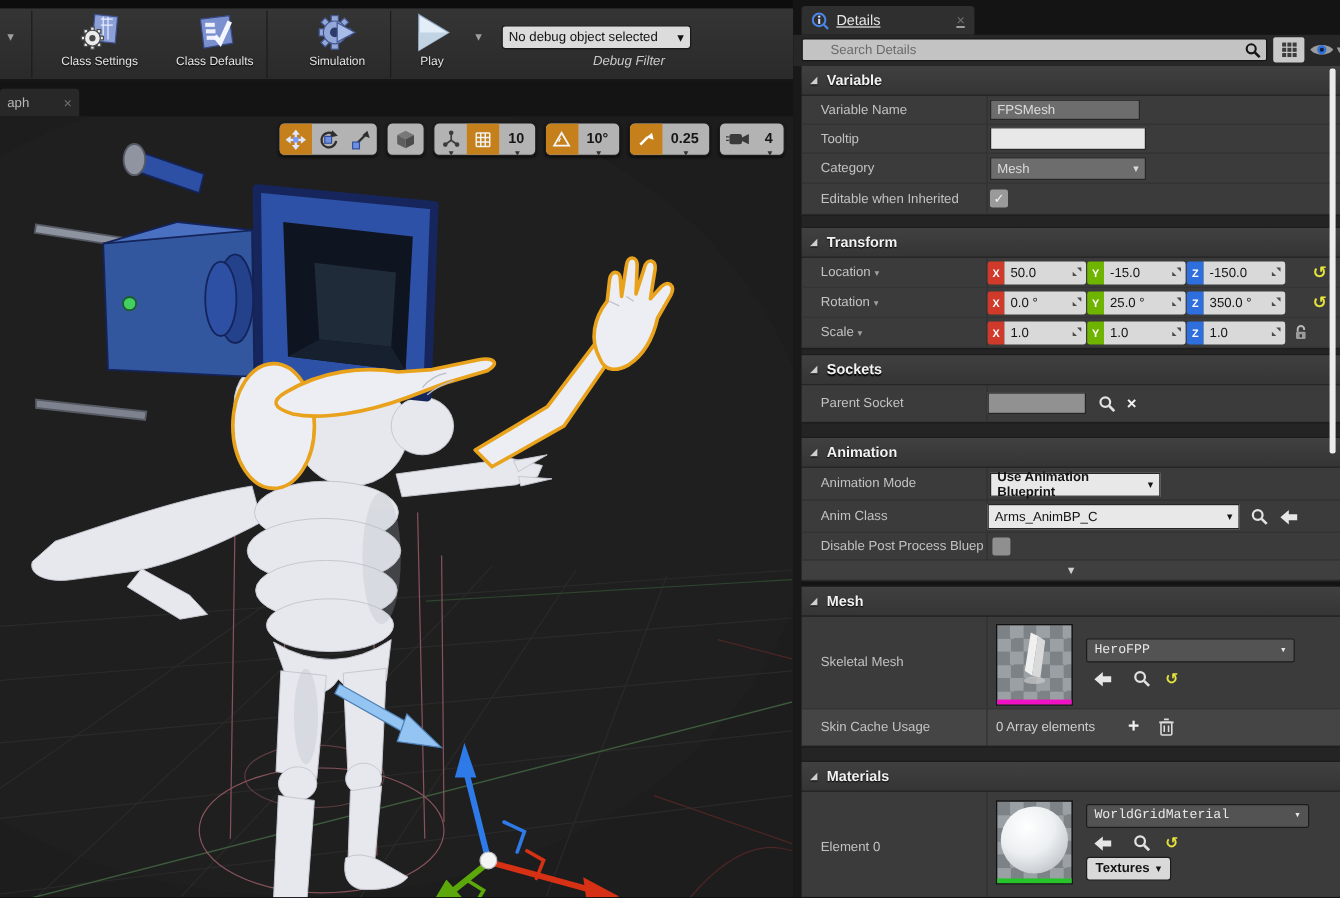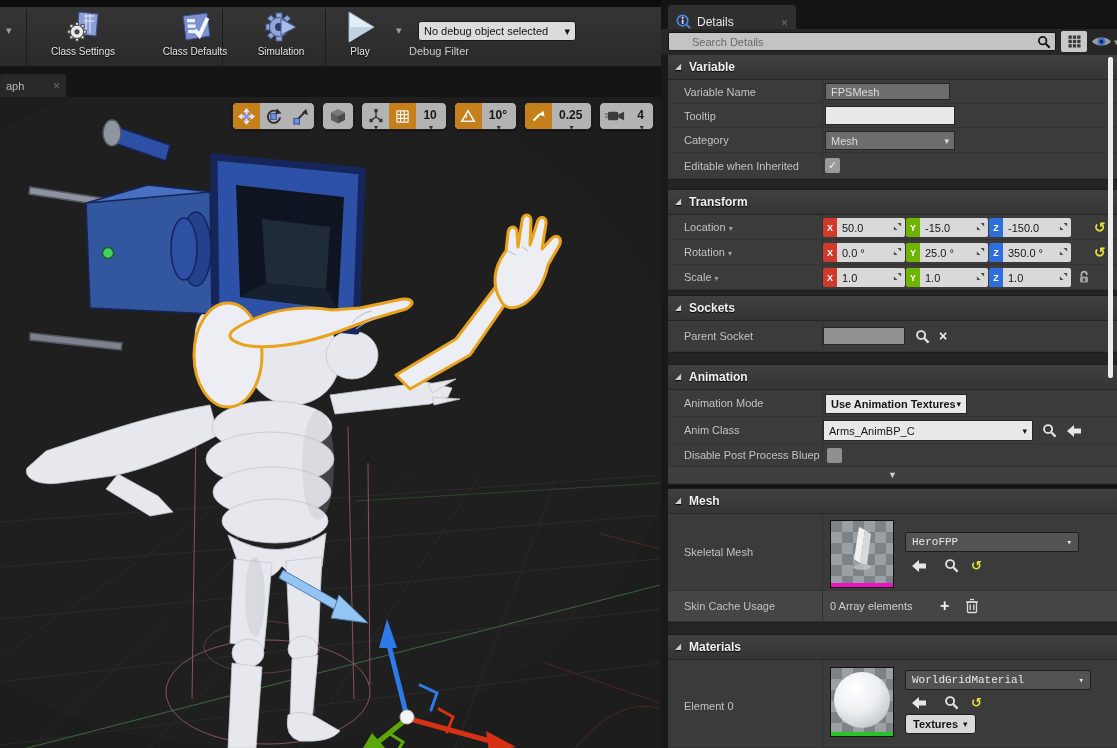--- a/index.html
+++ b/index.html
@@ -13,40 +13,40 @@
   .tsep{position:absolute;top:9px;width:1px;height:56px;background:#1c1c1c;}
   .tbtn{position:absolute;top:9px;width:104px;height:56px;text-align:center;cursor:default;}
   .tbtn svg{display:block;margin:0 auto;}
   .tlab{display:block;font-size:10px;color:#e5e5e5;text-shadow:0 1px 1px #000;margin-top:1px;white-space:nowrap;}
   .tb-caret{position:absolute;left:6px;top:24px;color:#9e9e9e;font-size:11px;}
   .play-caret{position:absolute;left:396px;top:24px;color:#9e9e9e;font-size:11px;}
   .debug-dd{position:absolute;left:418px;top:21px;width:158px;height:20px;background:#dcdcdc;
     border:1px solid #1a1a1a;border-radius:3px;box-sizing:border-box;font-size:11px;color:#111;
     display:flex;align-items:center;padding:0 5px;}
   .debug-dd .grow{flex:1;white-space:nowrap;overflow:hidden;}
-  .debug-lab{position:absolute;left:409px;top:45px;width:158px;text-align:left;font-size:11px;color:#c9c9c9;}
+  .debug-lab{position:absolute;left:396px;top:45px;width:158px;text-align:right;font-size:11px;color:#c9c9c9;font-style:italic;}
   
   .tabbar{position:absolute;left:0;top:68px;width:661px;height:29px;background:#141414;}
   .tab-left{position:absolute;left:0;top:6px;width:66px;height:23px;background:#282828;
     border-radius:3px 3px 0 0;color:#b8b8b8;font-size:11px;display:flex;align-items:center;padding:0 6px;box-sizing:border-box;}
   .tclose{margin-left:auto;color:#707070;font-size:12px;line-height:1;}
   
   .viewport{position:absolute;left:0;top:97px;width:661px;height:651px;background:#1d1d1d;overflow:hidden;}
   .vtool{position:absolute;top:5px;right:7px;display:flex;gap:7px;}
   .vtg{display:flex;background:#b3b3b3;border:1px solid #1d1d1d;border-radius:5px;height:26px;overflow:hidden;box-shadow:0 1px 2px rgba(0,0,0,.5);}
   .vts{width:27px;display:flex;align-items:center;justify-content:center;position:relative;text-align:right;}
   .vts.orange{background:#c5801b;}
   .vts.val{width:auto;padding:1px 9px 3px 7px;font-size:12px;font-weight:bold;color:#161616;}
   .segcaret{position:absolute;bottom:-3px;left:50%;transform:translateX(-50%);font-size:8px;color:#333;}
   
   .details{position:absolute;left:661px;top:0;width:456px;height:748px;background:#191919;overflow:hidden;}
   .dots{position:absolute;left:379px;top:0;width:77px;height:2px;border-top:2px dotted #e6e6e6;}
   .dtabbar{position:absolute;left:0;top:0;width:456px;height:29px;background:#141414;}
-  .dtab{position:absolute;left:7px;top:5px;width:128px;height:24px;background:#2f2f2f;border-radius:3px 3px 0 0;
-    display:flex;align-items:flex-end;gap:6px;padding:0 8px;box-sizing:border-box;color:#e6e6e6;font-size:12px;}
+  .dtab{position:absolute;left:7px;top:5px;width:144px;height:24px;background:#2f2f2f;border-radius:3px 3px 0 0;
+    display:flex;align-items:center;gap:6px;padding:0 8px;box-sizing:border-box;color:#e6e6e6;font-size:12px;text-decoration:underline;}
   .searchrow{position:absolute;left:0;top:29px;width:456px;height:26px;background:#272727;}
   .search{position:absolute;left:7px;top:3px;width:388px;height:19px;background:#c3c3c3;border:1px solid #161616;
     border-radius:2px;box-sizing:border-box;display:flex;align-items:center;}
   .search input{flex:1;border:0;background:transparent;outline:none;font-size:11px;color:#333;padding:0 23px;
     font-family:"Liberation Sans","DejaVu Sans",sans-serif;}
   .search input::placeholder{color:#6a6a6a;}
   .gridbtn{position:absolute;left:400px;top:2px;width:26px;height:21px;background:#c9c9c9;border-radius:2px;
     display:flex;align-items:center;justify-content:center;}
   .eyebtn{position:absolute;left:430px;top:6px;display:flex;align-items:center;gap:2px;color:#9a9a9a;font-size:9px;}
   .dhdr{position:absolute;left:7px;width:449px;height:25px;background:linear-gradient(#404040,#353535);
@@ -111,21 +111,21 @@
             <rect x="16" y="15.6" width="3" height="3"></rect>
           <rect x="5" y="26.8" width="3" height="3"></rect>
             <rect x="16" y="26.8" width="3" height="3"></rect>
           <circle cx="12" cy="22.8" r="6.6"></circle>
         </g>
         <circle cx="12" cy="22.8" r="2.6" fill="#4a4a4a"></circle>
       </svg>
       <span class="tlab">Class Settings</span>
     </div>
 
-    <div class="tbtn" style="left:143px">
+    <div class="tbtn" style="left:127px">
       <svg width="36" height="36" viewBox="0 0 36 36">
         <path d="M6,7 L30,4 L33,27 L9,31 Z" fill="#7b90cf" stroke="#39498a"></path>
         <g fill="#eef1fb">
           <rect x="10" y="10" width="8" height="3.4"></rect>
             <rect x="10.6" y="15.4" width="8" height="3.4"></rect>
             <rect x="11.2" y="20.8" width="8" height="3.4"></rect>
         </g>
         <path d="M18,21 L22.5,26.5 L30.5,9" fill="none" stroke="#f4f6ff" stroke-width="4"></path>
       </svg>
       <span class="tlab">Class Defaults</span>
@@ -595,21 +595,21 @@
     </div>
     <div class="dgap" style="top:352px;height:13px"></div>
 
     <div class="dhdr" style="top:365px">
       <span class="exp">◢</span>
       <span>Animation</span>
     </div>
     <div class="drow" style="top:390px;height:27px">
       <span class="dlab">Animation Mode</span>
       <div class="win" style="left:157px;top:4px;width:142px;height:20px;font-weight:bold">
-        <span>Use Animation Textures</span>
+        <span>Use Animation Blueprint</span>
         <span class="ddcaret">▾</span>
       </div>
     </div>
     <div class="drow" style="top:417px;height:27px">
       <span class="dlab">Anim Class</span>
       <div class="win" style="left:155px;top:3px;width:210px;height:21px">
         <span>Arms_AnimBP_C</span>
         <span class="ddcaret">▾</span>
       </div>
       <svg width="15" height="15" viewBox="0 0 16 16" style="position:absolute;left:374px;top:6px">

